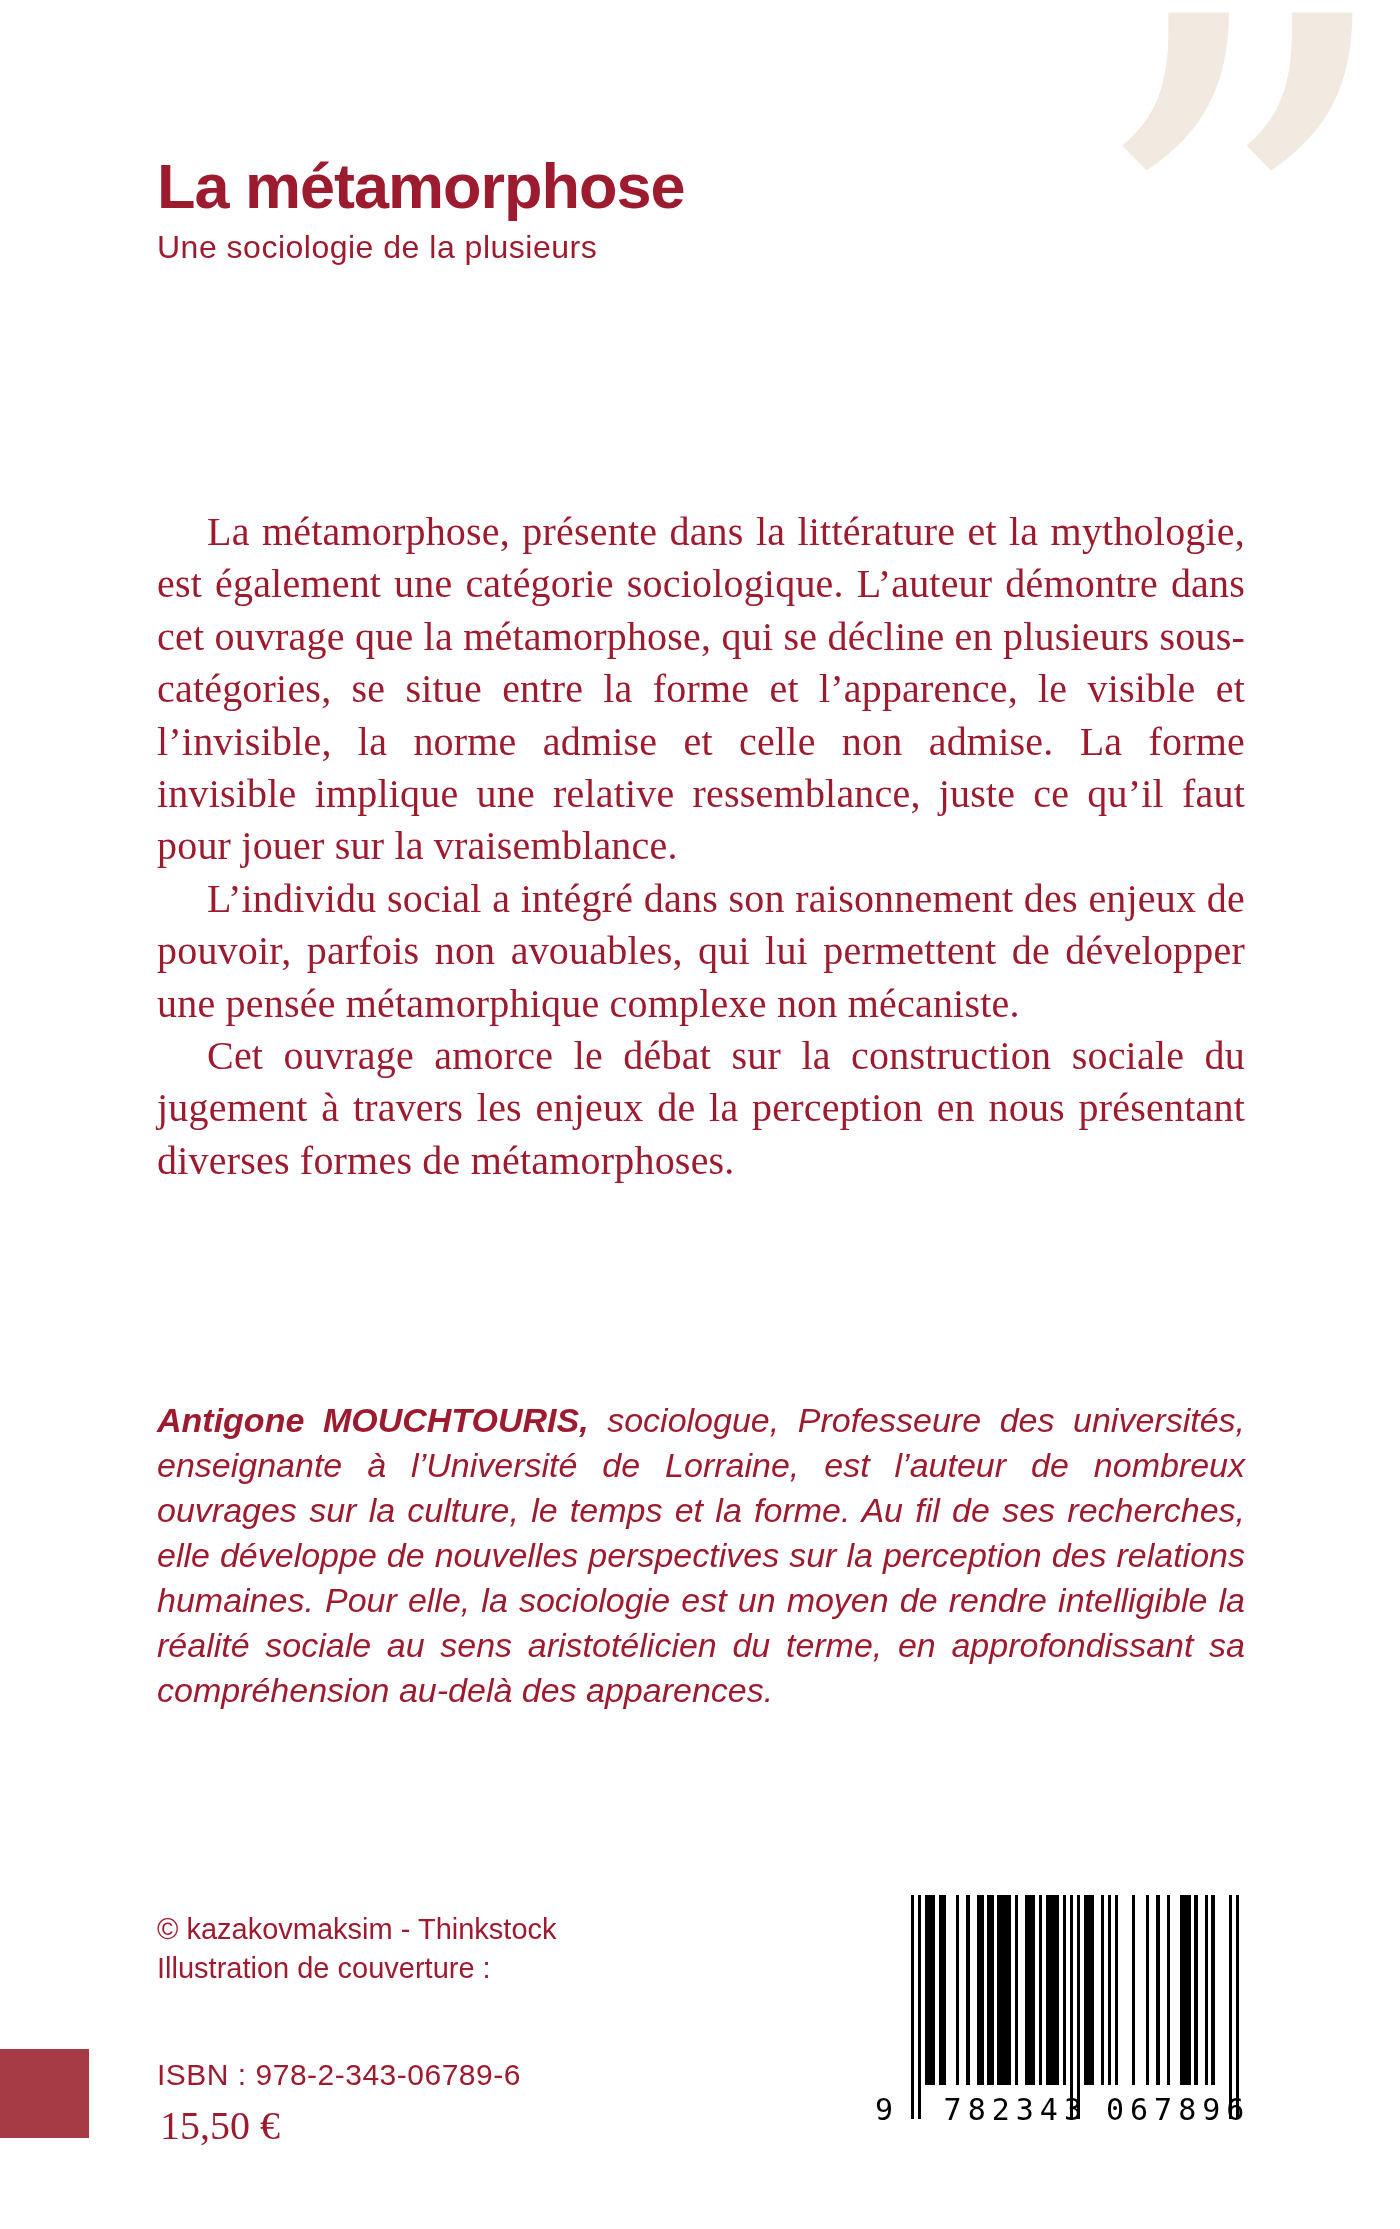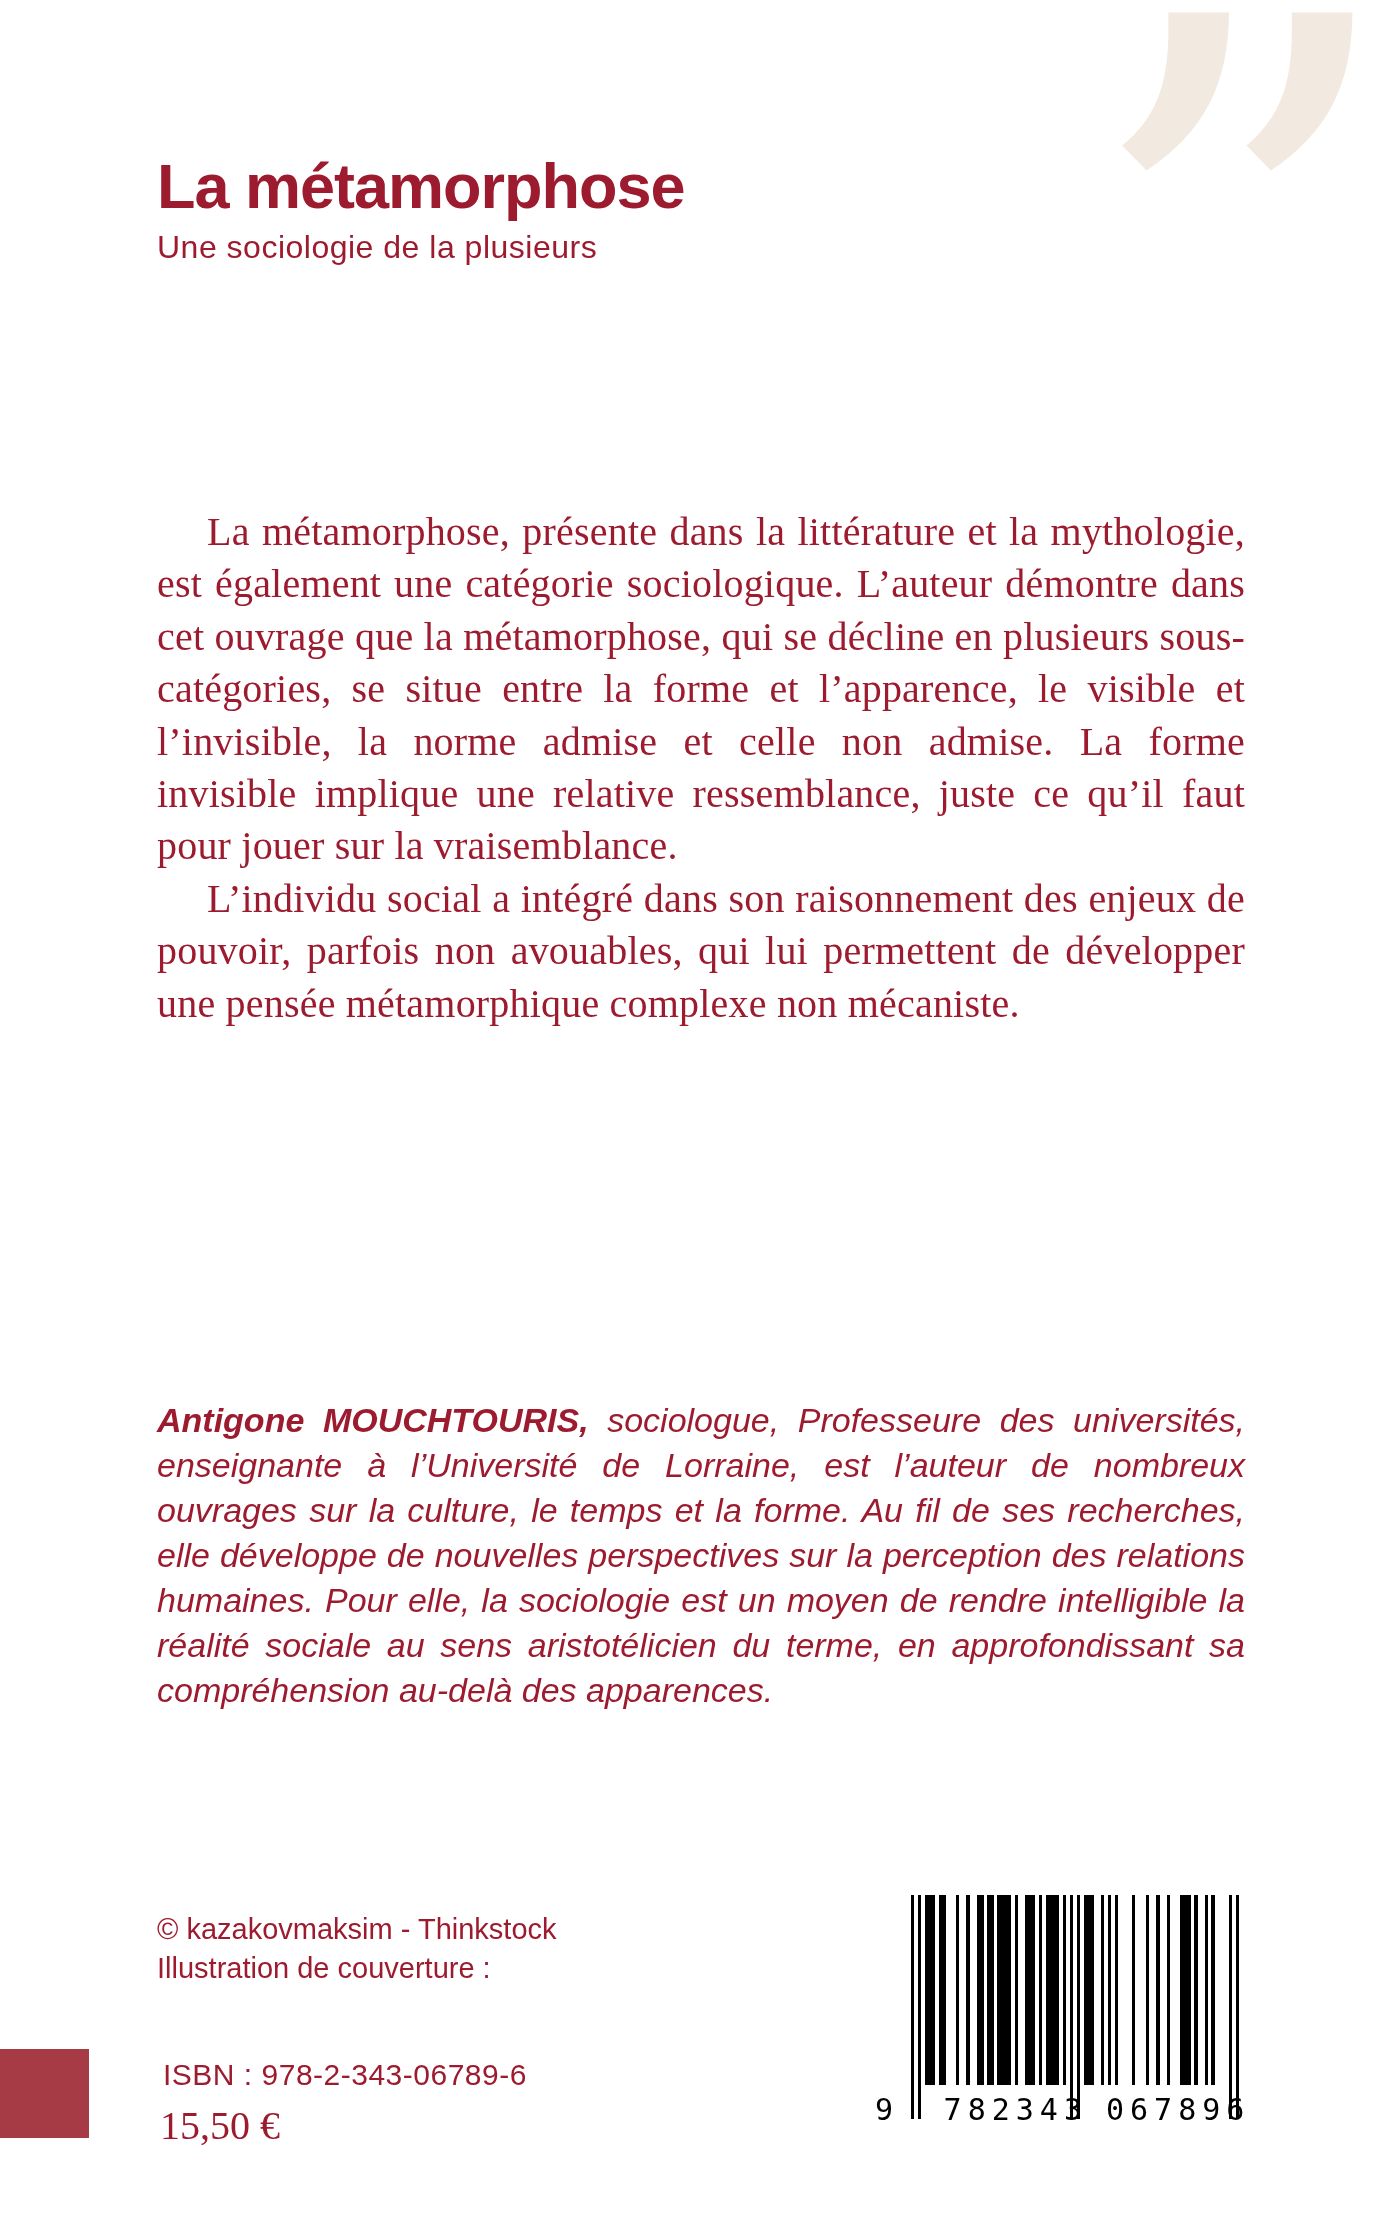--- a/index.html
+++ b/index.html
@@ -48,21 +48,21 @@
     position:absolute; left:157px; top:1398px; width:1088px;
     font-size:34px; line-height:45px;
     font-style:italic; text-align:justify;
   }
   .bio .bio-name{ font-weight:700; }
   .credits{
     position:absolute; left:157px; top:1910px;
     font-size:29px; line-height:39px;
   }
   .isbn{
-    position:absolute; left:163px; top:2058px;
+    position:absolute; left:157px; top:2058px;
     font-size:30px; letter-spacing:0.5px;
   }
   .price{
     position:absolute; left:160px; top:2102px;
     font-family:"Liberation Serif", serif;
     font-size:40px;
   }
   .accent-block{
     position:absolute; left:0; top:2049px;
     width:89px; height:89px;
@@ -106,20 +106,21 @@
   <div class="quote">”</div>
 
   <header class="header">
     <h1 class="title">La métamorphose</h1>
     <div class="subtitle">Une sociologie de la plusieurs</div>
   </header>
 
   <section class="body-text">
     <p>La métamorphose, présente dans la littérature et la mythologie, est également une catégorie sociologique. L’auteur démontre dans cet ouvrage que la métamorphose, qui se décline en plusieurs sous-catégories, se situe entre la forme et l’apparence, le visible et l’invisible, la norme admise et celle non admise. La forme invisible implique une relative ressemblance, juste ce qu’il faut pour jouer sur la vraisemblance.</p>
     <p>L’individu social a intégré dans son raisonnement des enjeux de pouvoir, parfois non avouables, qui lui permettent de développer une pensée métamorphique complexe non mécaniste.</p>
+    <p>Cet ouvrage amorce le débat sur la construction sociale du jugement à travers les enjeux de la perception en nous présentant diverses formes de métamorphoses.</p>
   </section>
 
   <section class="bio">
     <p><strong class="bio-name">Antigone MOUCHTOURIS,</strong> <span>sociologue, Professeure des universités, enseignante à l’Université de Lorraine, est l’auteur de nombreux ouvrages sur la culture, le temps et la forme. Au fil de ses recherches, elle développe de nouvelles perspectives sur la perception des relations humaines. Pour elle, la sociologie est un moyen de rendre intelligible la réalité sociale au sens aristotélicien du terme, en approfondissant sa compréhension au-delà des apparences.</span></p>
   </section>
 
   <div class="credits">
     <div>© kazakovmaksim - Thinkstock</div>
     <div>Illustration de couverture :</div>
   </div>

